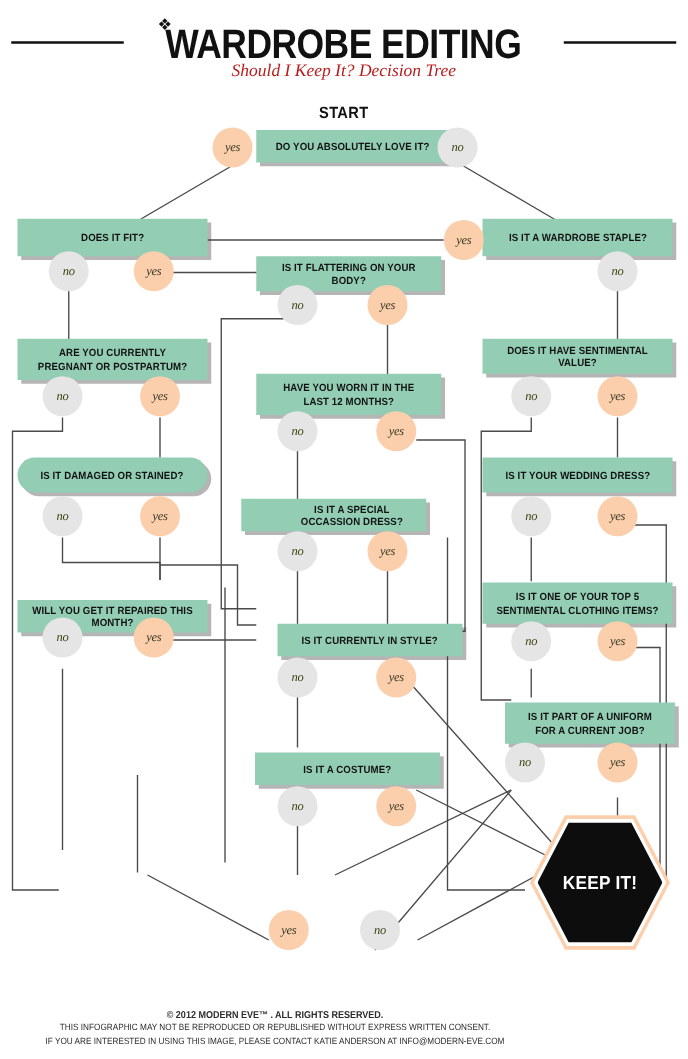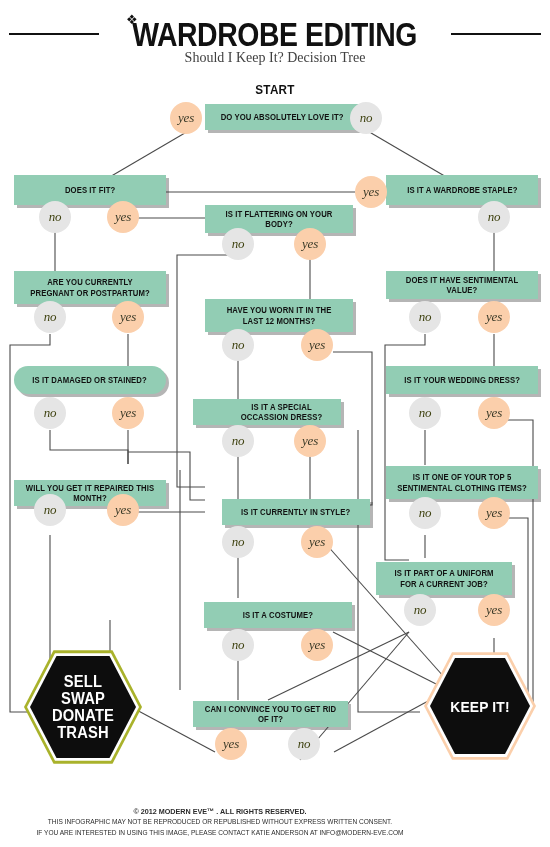--- a/index.html
+++ b/index.html
@@ -16,21 +16,21 @@
              display:flex;align-items:center;justify-content:center;gap:10px;}
   .rule{height:2px;background:#111;flex:0 0 90px;}
   .title{
     font-family:"Liberation Sans", sans-serif;
     font-weight:bold;font-size:33px;letter-spacing:-0.5px;color:#111;
     transform:scaleX(0.86);transform-origin:center;white-space:nowrap;line-height:1;
   }
   .fleur{position:absolute;left:126px;top:12px;font-size:13px;color:#111;letter-spacing:-3px;}
   .subtitle{
     position:absolute;left:0;top:50px;width:550px;text-align:center;
-    font-family:"Liberation Serif", serif;font-size:14px;color:#404040;
+    font-family:"Liberation Serif", serif;font-style:italic;font-size:14px;color:#b91c1c;
   }
   .start-label{
     position:absolute;left:0;top:82px;width:550px;text-align:center;
     font-family:"Liberation Sans", sans-serif;font-weight:bold;font-size:13px;color:#111;
     transform:scaleX(0.9);letter-spacing:0.3px;
   }
 
   
   #wires{position:absolute;left:0;top:0;width:550px;height:847px;pointer-events:none;}
 
@@ -44,21 +44,21 @@
   .qbox span{
     font-family:"Liberation Sans", sans-serif;font-weight:bold;
     font-size:8.3px;line-height:10.5px;color:#111;
     transform:scaleX(0.93);letter-spacing:0.1px;display:block;
   }
   .ans{
     position:absolute;border-radius:50%;z-index:4;
     display:flex;align-items:center;justify-content:center;
   }
   .ans em{
-    font-family:"Liberation Serif", serif;font-style:italic;font-size:13px;
+    font-family:"Liberation Serif", serif;font-style:italic;font-size:10px;
     color:#3a3a28;letter-spacing:-0.2px;
   }
   .ans.yes{background:#fbcfab;}
   .ans.no{background:#e5e5e5;}
   .ans.no em{color:#3f4210;}
 
   
   .hex{position:absolute;z-index:5;}
   .hex .outer,.hex .inner{
     position:absolute;left:0;top:0;width:100%;height:100%;
@@ -302,61 +302,47 @@
   <div class="qbox" style="left:386px;top:466px;width:152px;height:33px;">
     <span>IS IT ONE OF YOUR TOP 5 SENTIMENTAL CLOTHING ITEMS?</span>
   </div>
   <div class="ans no" style="left:409px;top:497px;width:32px;height:32px;">
     <em>no</em>
     </div>
   <div class="ans yes" style="left:478px;top:497px;width:32px;height:32px;">
     <em>yes</em>
     </div>
 
-  <div class="qbox" style="left:376px;top:562px;width:136px;height:33px;">
+  <div class="qbox" style="left:404px;top:562px;width:136px;height:33px;">
     <span>IS IT PART OF A UNIFORM FOR A CURRENT JOB?</span>
   </div>
   <div class="ans no" style="left:404px;top:594px;width:32px;height:32px;">
     <em>no</em>
     </div>
   <div class="ans yes" style="left:478px;top:594px;width:32px;height:32px;">
     <em>yes</em>
     </div>
 
   <div class="qbox" style="left:204px;top:602px;width:148px;height:26px;">
     <span>IS IT A COSTUME?</span>
   </div>
   <div class="ans no" style="left:222px;top:629px;width:32px;height:32px;">
     <em>no</em>
     </div>
   <div class="ans yes" style="left:301px;top:629px;width:32px;height:32px;">
     <em>yes</em>
     </div>
 
-  <div class="qbox" style="left:193px;top:701px;width:155px;height:26px;">
-    <span>CAN I CONVINCE YOU TO GET RID OF IT?</span>
-  </div>
   <div class="ans yes" style="left:215px;top:728px;width:32px;height:32px;">
     <em>yes</em>
     </div>
   <div class="ans no" style="left:288px;top:728px;width:32px;height:32px;">
     <em>no</em>
     </div>
 
-  <div class="hex sell" style="left:24px;top:648px;width:118px;height:118px;">
-    <div class="outer"></div>
-    <div class="mid"></div>
-    <div class="inner"></div>
-    <div class="label">
-      <div>SELL</div>
-      <div>SWAP</div>
-      <div>DONATE</div>
-      <div>TRASH</div>
-    </div>
-  </div>
 
   <div class="hex keep" style="left:424px;top:650px;width:112px;height:112px;">
     <div class="outer"></div>
     <div class="mid"></div>
     <div class="inner"></div>
     <div class="label">
       <div>KEEP IT!</div>
     </div>
   </div>
 

